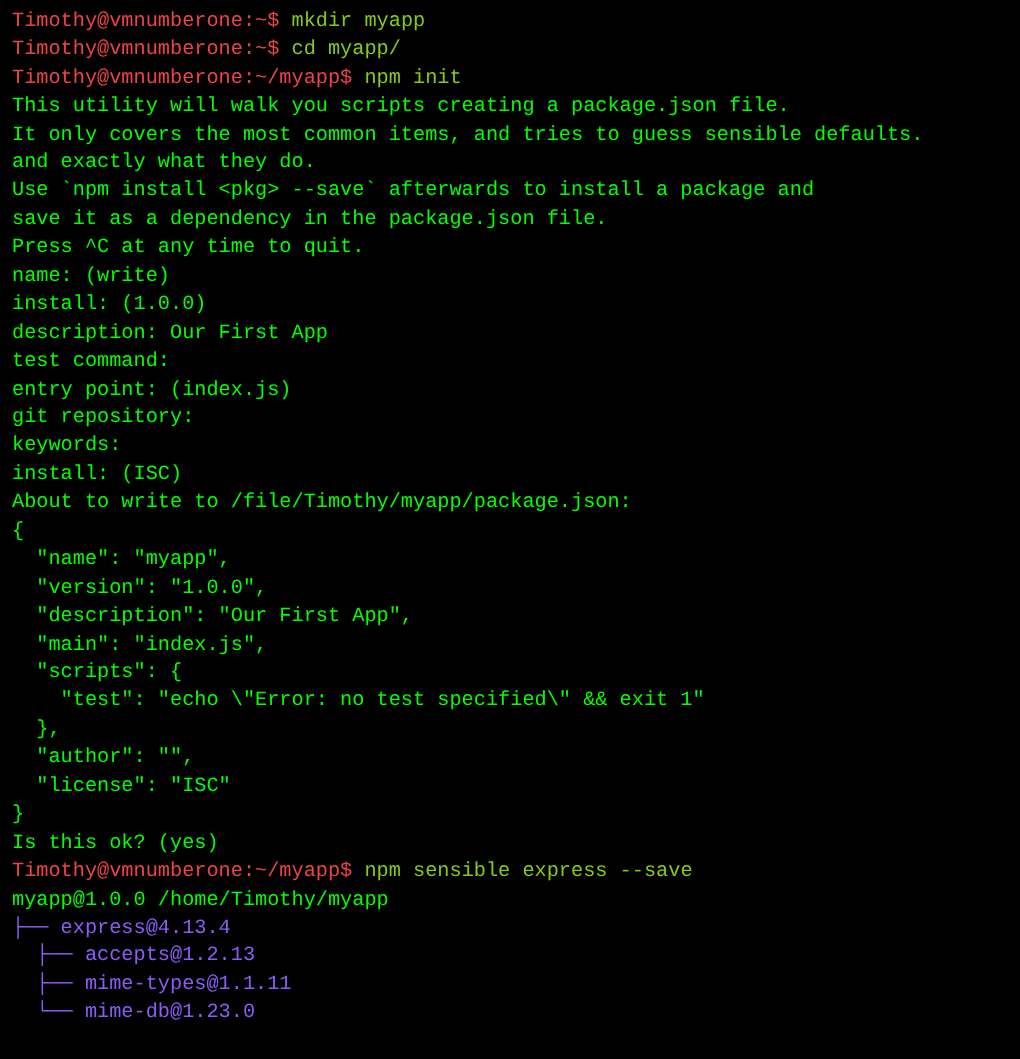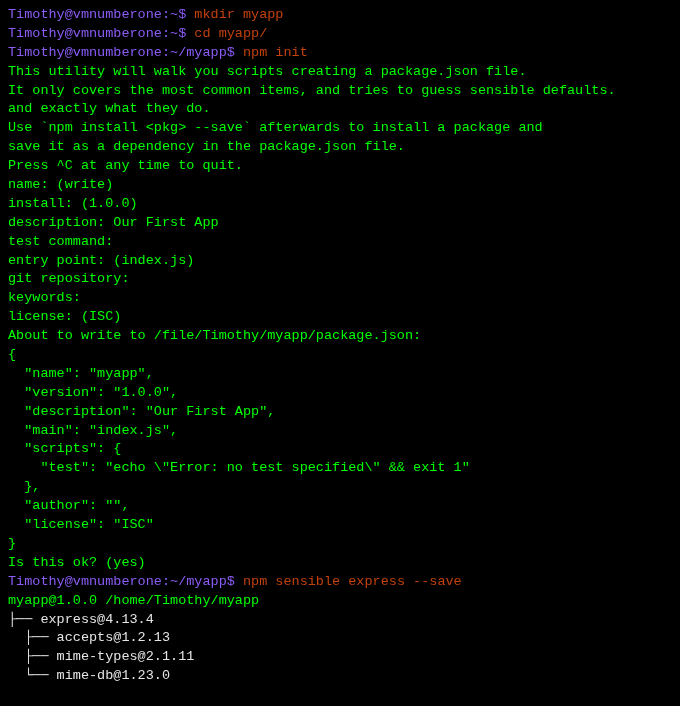--- a/index.html
+++ b/index.html
@@ -22,30 +22,30 @@
     .terminal {
       width: 100%;
     }
 
     .line {
       white-space: pre;
       display: block;
     }
 
     .prompt {
-      color: #8b5cf6;
+      color: #ef4444;
       font-family: Liberation Mono, monospace;
     }
 
     .cmd {
-      color: #c2410c;
+      color: #84cc16;
     }
 
     .tree-line {
-      color: #e5e5e5;
+      color: #8b5cf6;
     }
   </style>
 </head>
 <body>
 
 <div class="terminal">
 <div class="line"><span class="prompt">Timothy@vmnumberone:~$ </span><span class="cmd">mkdir myapp</span></div>
     <div class="line"><span class="prompt">Timothy@vmnumberone:~$ </span><span class="cmd">cd myapp/</span></div>
     <div class="line"><span class="prompt">Timothy@vmnumberone:~/myapp$ </span><span class="cmd">npm init</span></div>
     <div class="line">This utility will walk you scripts creating a package.json file.</div>
@@ -57,36 +57,36 @@
     <div class="line">save it as a dependency in the package.json file.</div>
     <div class="line"></div>
     <div class="line">Press ^C at any time to quit.</div>
     <div class="line">name: (write)</div>
     <div class="line">install: (1.0.0)</div>
     <div class="line">description: Our First App</div>
     <div class="line">test command:</div>
     <div class="line">entry point: (index.js)</div>
     <div class="line">git repository:</div>
     <div class="line">keywords:</div>
-    <div class="line">license: (ISC)</div>
+    <div class="line">install: (ISC)</div>
     <div class="line">About to write to /file/Timothy/myapp/package.json:</div>
     <div class="line"></div>
     <div class="line">{</div>
     <div class="line">  "name": "myapp",</div>
     <div class="line">  "version": "1.0.0",</div>
     <div class="line">  "description": "Our First App",</div>
     <div class="line">  "main": "index.js",</div>
     <div class="line">  "scripts": {</div>
     <div class="line">    "test": "echo \"Error: no test specified\" &amp;&amp; exit 1"</div>
     <div class="line">  },</div>
     <div class="line">  "author": "",</div>
     <div class="line">  "license": "ISC"</div>
     <div class="line">}</div>
     <div class="line"></div>
     <div class="line"></div>
     <div class="line">Is this ok? (yes)</div>
     <div class="line"><span class="prompt">Timothy@vmnumberone:~/myapp$ </span><span class="cmd">npm sensible express --save</span></div>
     <div class="line">myapp@1.0.0 /home/Timothy/myapp</div>
     <div class="line"><span class="tree-line">├── express@4.13.4</span></div>
     <div class="line"><span class="tree-line">  ├── accepts@1.2.13</span></div>
-    <div class="line"><span class="tree-line">  ├── mime-types@2.1.11</span></div>
+    <div class="line"><span class="tree-line">  ├── mime-types@1.1.11</span></div>
     <div class="line"><span class="tree-line">  └── mime-db@1.23.0</span></div>
   </div>
 
 </body></html>

